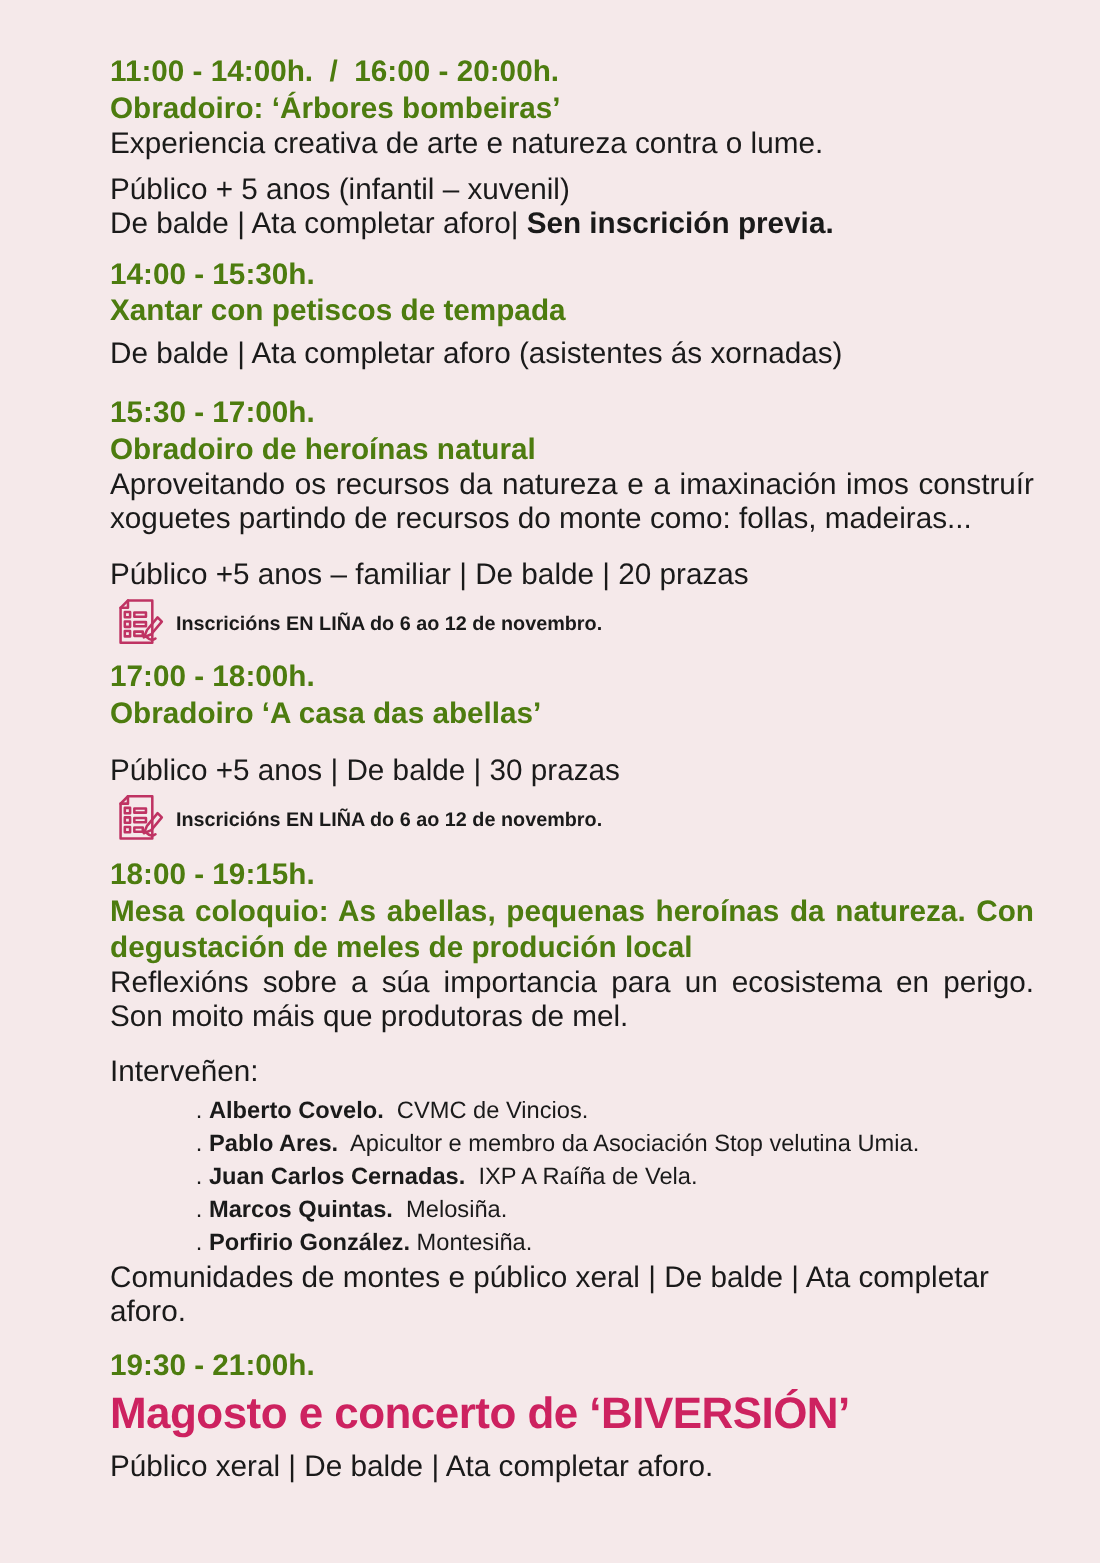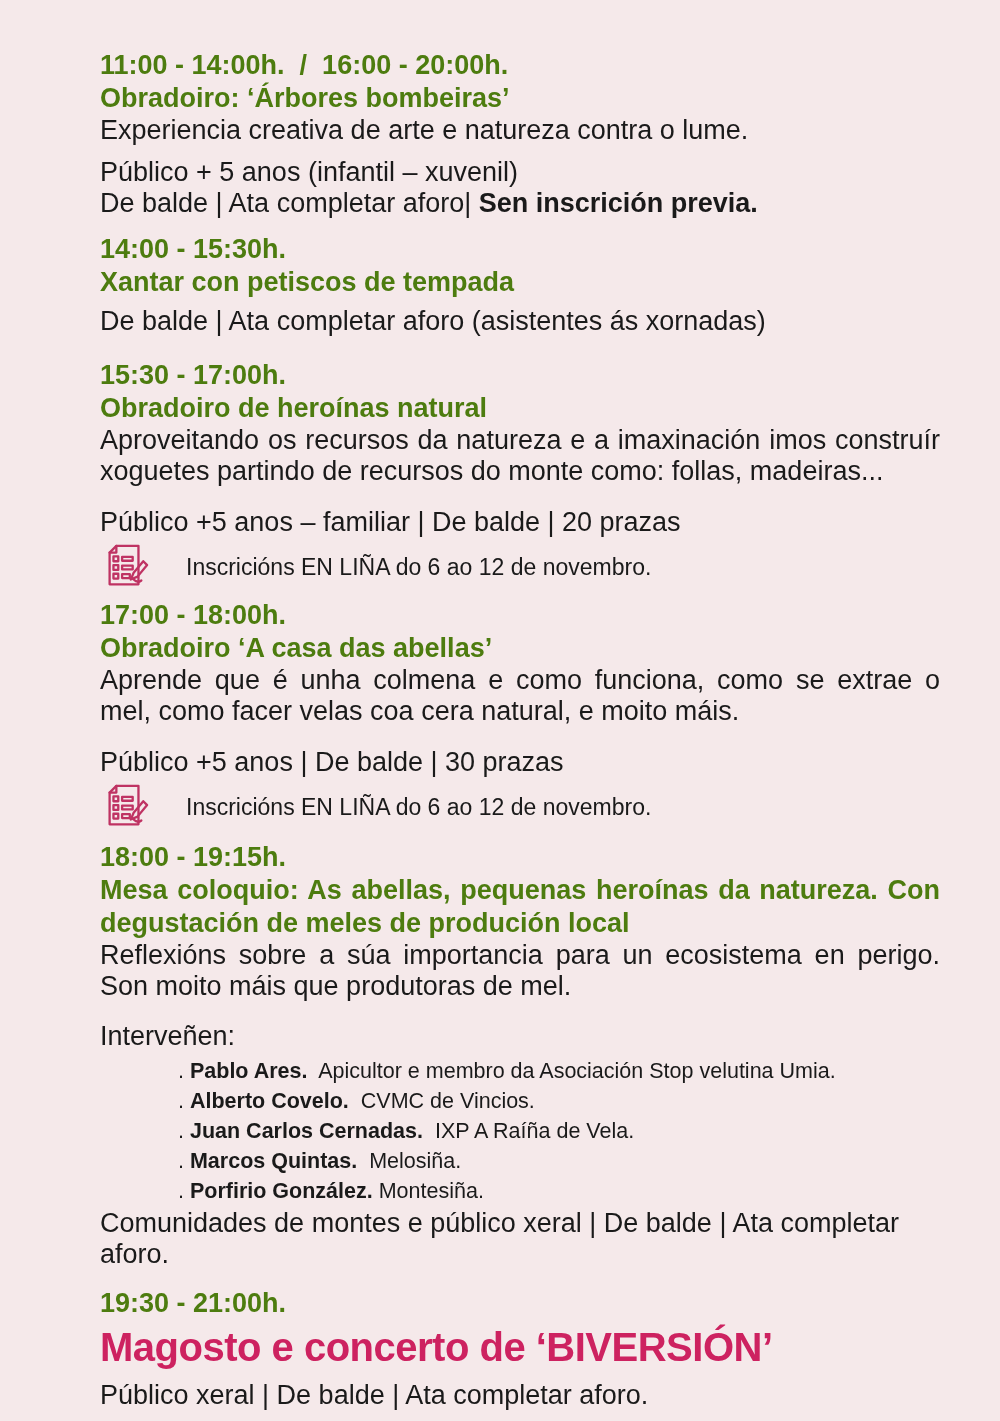--- a/index.html
+++ b/index.html
@@ -13,21 +13,21 @@
   .time{white-space:pre-wrap;}
   .title-big{color:#cd2260;font-size:40px;line-height:49px;font-weight:700;margin:3px 0 0 0;letter-spacing:-0.5px;}
   .body{font-size:27px;line-height:31px;margin:0;font-weight:400;}
   .justify{text-align:justify;}
   strong{font-weight:700;}
   .mt-2{margin-top:2px}.mt-6{margin-top:6px}
   .mt-7{margin-top:7px}.mt-8{margin-top:8px}.mt-11{margin-top:11px}.mt-14{margin-top:14px}
   .mt-17{margin-top:17px}.mt-19{margin-top:19px}.mt-20{margin-top:20px}.mt-22{margin-top:22px}
   .inscription-row{display:flex;align-items:center;gap:10px;margin-top:3px;min-height:52px;}
   .form-icon{width:50px;height:50px;flex:0 0 auto;}
-  .insc-text{font-size:23px;font-weight:400;line-height:28px;margin-left:26px;}
+  .insc-text{font-size:18px;font-weight:700;line-height:28px;}
   .speakers{list-style:none;margin:4px 0 0 0;padding:0 0 0 78px;}
   .speakers li{font-size:21.5px;line-height:30px;}
   .speaker-name{font-weight:700;}
   .speaker-role,.bullet{white-space:pre-wrap;}
 </style>
 </head>
 <body>
 
 <div class="page">
 
@@ -63,21 +63,20 @@
         <path d="M45 20 l4 4 -10 12 -7 3 3 -7 z"></path>
         <path d="M35 39 q4 4 8 1"></path>
       </svg>
       <span class="insc-text">Inscricións EN LIÑA do 6 ao 12 de novembro.</span>
     </div>
   </section>
 
   <section class="mt-6">
     <h2 class="time">17:00 - 18:00h.</h2>
     <h3 class="title">Obradoiro ‘A casa das abellas’</h3>
-    <p class="body justify">Aprende que é unha colmena e como funciona, como se extrae o mel, como facer velas coa cera natural, e moito máis.</p>
     <p class="body mt-20">Público +5 anos | De balde | 30 prazas</p>
     <div class="inscription-row">
       <svg class="form-icon" viewBox="0 0 52 52" fill="none" stroke="#bf3363" stroke-width="2.4" stroke-linejoin="round" stroke-linecap="round">
         <path d="M17 4 H40 V44 H10 V11 Z"></path>
         <path d="M17 4 V11 H10"></path>
         <rect x="14" y="15" width="5" height="5"></rect>
         <rect x="23" y="15.5" width="11" height="4"></rect>
         <rect x="14" y="24" width="5" height="5"></rect>
         <rect x="23" y="24.5" width="11" height="4"></rect>
         <rect x="14" y="33" width="5" height="5"></rect>
@@ -88,22 +87,22 @@
       <span class="insc-text">Inscricións EN LIÑA do 6 ao 12 de novembro.</span>
     </div>
   </section>
 
   <section class="mt-8">
     <h2 class="time">18:00 - 19:15h.</h2>
     <h3 class="title justify">Mesa coloquio: As abellas, pequenas heroínas da natureza. Con degustación de meles de produción local</h3>
     <p class="body justify">Reflexións sobre a súa importancia para un ecosistema en perigo. Son moito máis que produtoras de mel.</p>
     <p class="body mt-19">Interveñen:</p>
     <ul class="speakers">
+      <li><span class="bullet">. </span><span class="speaker-name">Alberto Covelo.</span><span class="speaker-role">  CVMC de Vincios.</span></li>
       <li><span class="bullet">. </span><span class="speaker-name">Pablo Ares.</span><span class="speaker-role">  Apicultor e membro da Asociación Stop velutina Umia.</span></li>
-      <li><span class="bullet">. </span><span class="speaker-name">Alberto Covelo.</span><span class="speaker-role">  CVMC de Vincios.</span></li>
       <li><span class="bullet">. </span><span class="speaker-name">Juan Carlos Cernadas.</span><span class="speaker-role">  IXP A Raíña de Vela.</span></li>
       <li><span class="bullet">. </span><span class="speaker-name">Marcos Quintas.</span><span class="speaker-role">  Melosiña.</span></li>
       <li><span class="bullet">. </span><span class="speaker-name">Porfirio González.</span><span class="speaker-role"> Montesiña.</span></li>
     </ul>
     <p class="body mt-2">Comunidades de montes e público xeral | De balde | Ata completar aforo.</p>
   </section>
 
   <section class="mt-17">
     <h2 class="time">19:30 - 21:00h.</h2>
     <h1 class="title-big">Magosto e concerto de ‘BIVERSIÓN’</h1>

